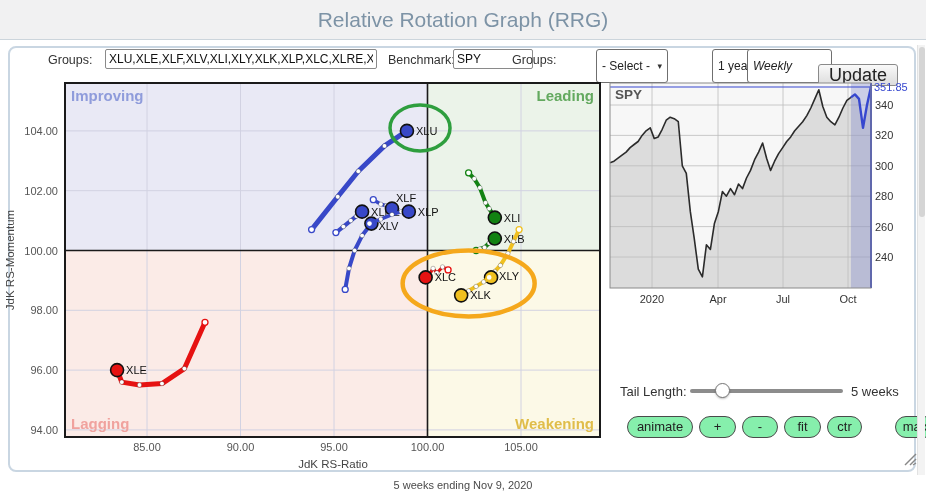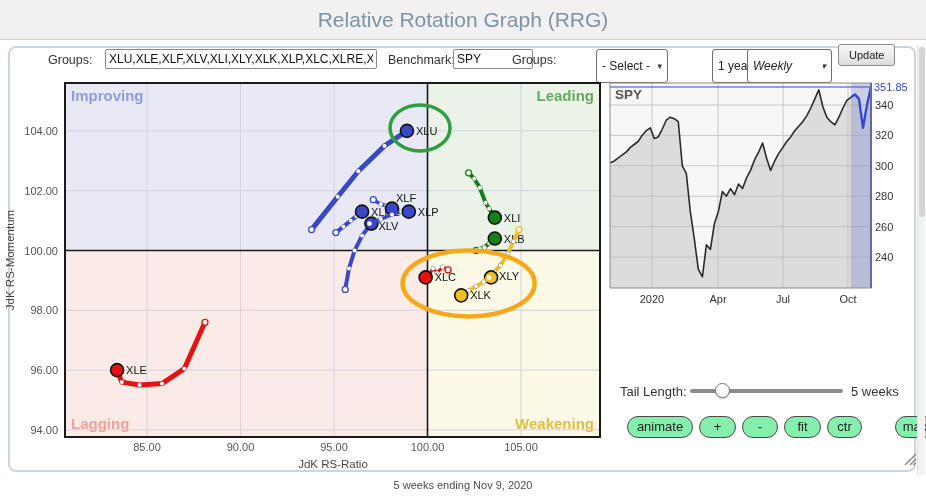--- a/index.html
+++ b/index.html
@@ -11,23 +11,23 @@
   .header h1{margin:0;font-size:21px;font-weight:400;color:#7d93a6;text-align:center;line-height:40px;}
   .panel{position:absolute;left:8px;top:46px;width:908px;height:426px;background:#fff;
          border:2px solid #c9d6e2;border-radius:8px;}
   .toolbar-label{position:absolute;font-size:12.5px;color:#333;top:53px;}
   .tb-input{position:absolute;top:49px;height:20px;border:1px solid #8a8a8a;border-radius:2px;
             font-size:12px;font-family:"Liberation Sans",sans-serif;padding:0 3px;color:#111;background:#fff;}
   .select{position:absolute;top:49px;height:20px;border:1px solid #6f6f6f;border-radius:3px;background:#fff;
           display:flex;align-items:center;justify-content:space-between;font-size:12px;color:#222;
           padding:16px 5px;cursor:default;}
   .select .arr{font-size:9px;color:#333;margin-left:5px;}
-  .update-btn{position:absolute;top:44px;height:22px;background:linear-gradient(#f9f9f9,#dcdcdc);
-          border:1px solid #8a8a8a;border-radius:3px;font-size:11px;color:#222;
-          font-family:"Liberation Sans",sans-serif;padding:0 10px;margin-left:20px;}
+  .update-btn{position:absolute;top:64px;height:22px;background:linear-gradient(#f9f9f9,#dcdcdc);
+          border:1px solid #8a8a8a;border-radius:3px;font-size:18px;color:#222;
+          font-family:"Liberation Sans",sans-serif;padding:0 10px;}
   svg text{font-family:"Liberation Sans",sans-serif;}
   .slider-label{position:absolute;font-size:13px;color:#333;}
   .track{position:absolute;left:690px;top:389px;width:153px;height:4px;background:#8c8c8c;border-radius:2px;}
   .thumb{position:absolute;left:25px;top:-6px;width:15px;height:15px;border-radius:50%;
          background:#fff;border:1.5px solid #777;box-shadow:0 1px 2px rgba(0,0,0,.25);}
   .btn-row{position:absolute;left:627px;top:416px;display:flex;gap:6px;}
   .pill{background:#86efac;border:1.5px solid #4a4a4a;border-radius:12px;font-size:13px;color:#222;
         height:22px;line-height:18px;font-family:"Liberation Sans",sans-serif;padding:0;}
   .footer{position:absolute;left:0;top:479px;width:926px;text-align:center;
           font-size:11px;color:#4a4a4a;}

